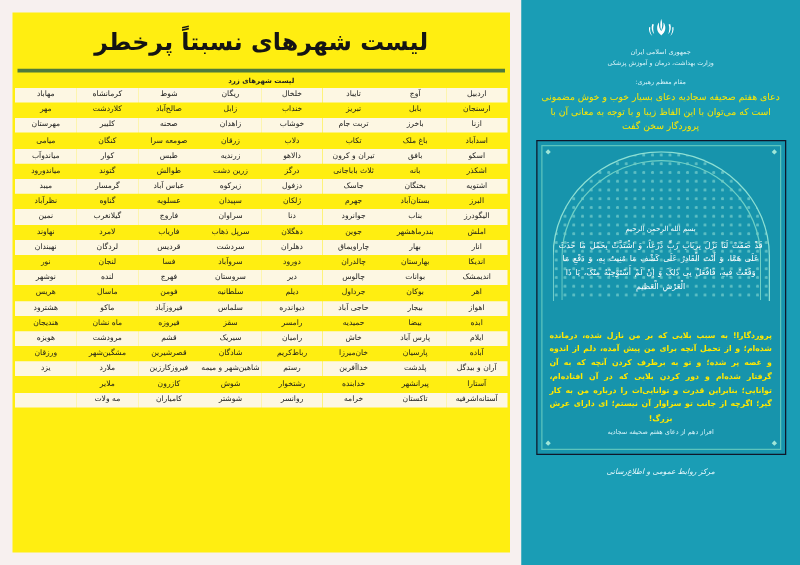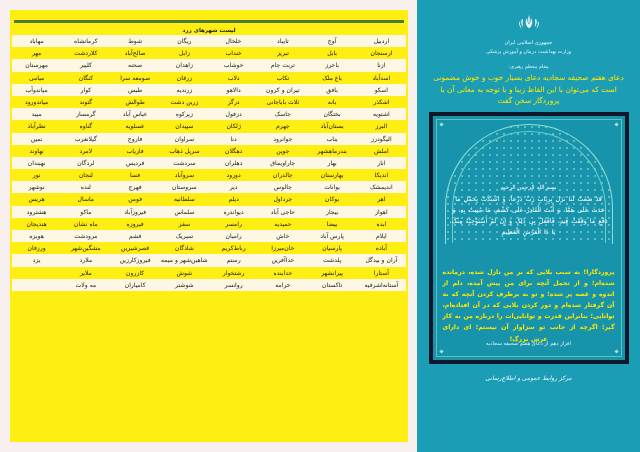--- a/index.html
+++ b/index.html
@@ -64,21 +64,21 @@
     letter-spacing:-.1px;
   }
 
   
   .arch-wrap{
     position:relative;
     margin-top:5px;
     width:200px;
     height:252px;
     background:#1794ac;
-    border:4px solid #0f172a;
+    border:1px solid #0f172a;
     box-sizing:border-box;
     overflow:hidden;
   }
   .arch-wrap:before{
     content:"";
     position:absolute;
     left:3px;right:3px;top:3px;bottom:3px;
     border:1px solid #5cc4bd;
     pointer-events:none;
   }
@@ -206,20 +206,21 @@
   tr.row-light td{background:#fdf7e3;}
   tr.row-dark td{background:#ffee11;}
 </style>
 </head>
 <body>
 
 <div class="poster">
 
   <div class="yellow-panel">
 
+    <div class="main-title">لیست شهرهای نسبتاً پرخطر</div>
 
     <div class="title-rule"></div>
 
     <div class="sub-header">لیست شهرهای زرد</div>
 
     <table class="city-table">
       <tbody id="city-table-body">
           <tr class="row-light">
             <td>اردبیل</td>
             <td>آوج</td>

